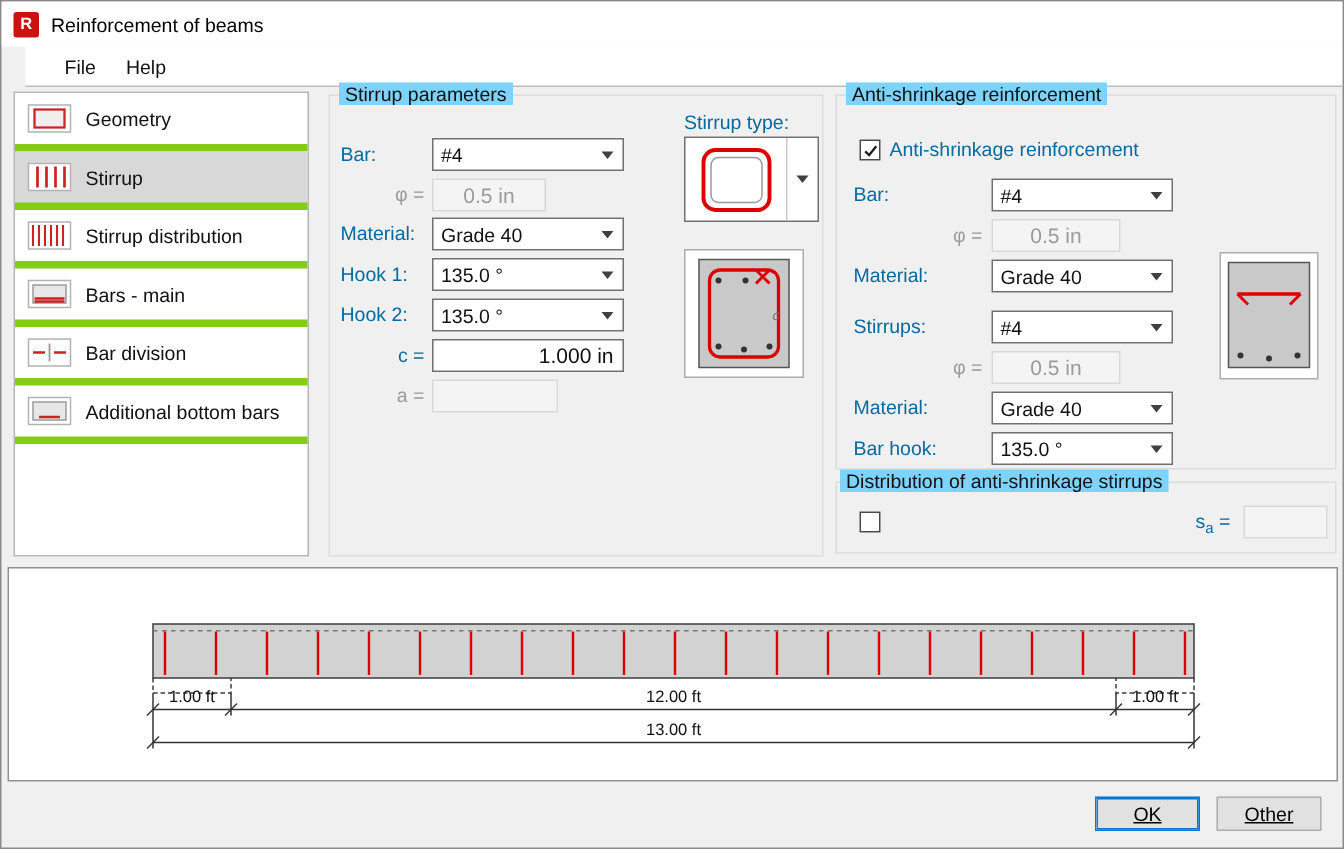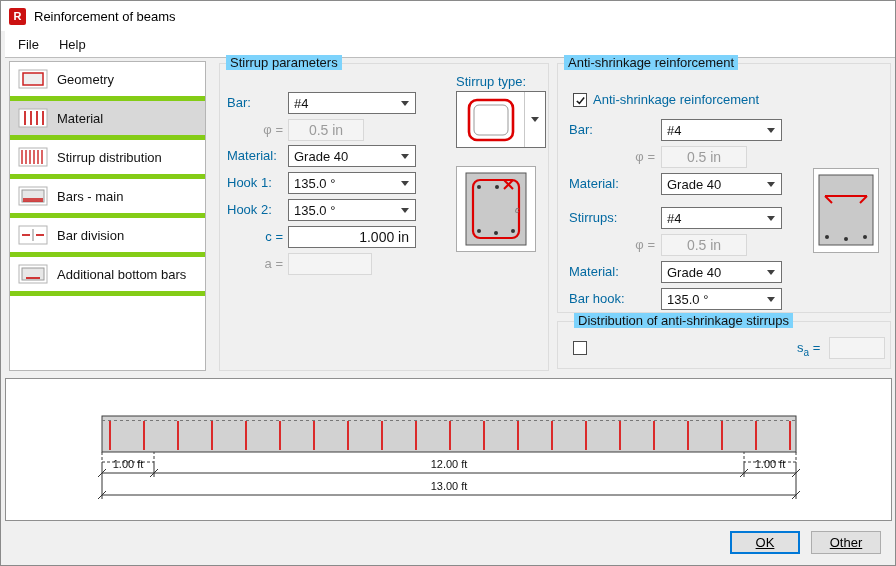--- a/index.html
+++ b/index.html
@@ -3,21 +3,21 @@
 <meta charset="utf-8">
 <style>
   html,body { margin:0; padding:0; }
   body { width:896px; height:566px; font-family:"Liberation Sans",sans-serif; background:#e8e8e8; }
   .window { position:relative; width:896px; height:566px; background:#f0f0f0; border:1px solid #8a8a8a; box-sizing:border-box; overflow:hidden; }
 
   
   .titlebar { position:absolute; left:0; top:0; right:0; height:30px; background:#ffffff; display:flex; align-items:center; padding-left:8px; gap:8px; }
   .app-icon { width:17px; height:17px; background:#cc1111; color:#fff; font-size:11px; font-weight:bold; display:flex; align-items:center; justify-content:center; border-radius:2px; }
   .wtitle { font-size:13px; color:#000; }
-  .menubar { position:absolute; left:4px; top:30px; right:0; height:26px; background:#ffffff; border-bottom:1px solid #bdbdbd; display:flex; padding-left:3px; }
+  .menubar { position:absolute; left:16px; top:30px; right:0; height:26px; background:#ffffff; border-bottom:1px solid #bdbdbd; display:flex; padding-left:16px; }
   .menu-item { padding:0 10px; font-size:13px; display:flex; align-items:center; color:#111; cursor:default; }
 
   
   .sidebar { position:absolute; left:8px; top:60px; width:197px; height:310px; background:#fff; border:1px solid #b5b5b5; box-sizing:border-box; }
   .side-item { height:34px; display:flex; align-items:center; gap:9px; padding-left:8px; border-bottom:5px solid #84cc16; cursor:default; }
   .side-item.sel { background:#d8d8d8; }
   .side-label { font-size:13px; color:#111; white-space:nowrap; }
   .side-icon { flex:none; }
 
   
@@ -75,21 +75,21 @@
       <span class="side-label">Geometry</span>
     </div>
     <div class="side-item sel">
       <svg class="side-icon" width="30" height="20" viewBox="0 0 30 20">
         <rect x="1" y="1" width="28" height="18" fill="#fff" stroke="#b3b3b3"></rect>
         <line x1="7" y1="3" x2="7" y2="17" stroke="#cc2222" stroke-width="1.8"></line>
         <line x1="13" y1="3" x2="13" y2="17" stroke="#cc2222" stroke-width="1.8"></line>
         <line x1="19" y1="3" x2="19" y2="17" stroke="#cc2222" stroke-width="1.8"></line>
         <line x1="25" y1="3" x2="25" y2="17" stroke="#cc2222" stroke-width="1.8"></line>
       </svg>
-      <span class="side-label">Material</span>
+      <span class="side-label">Stirrup</span>
     </div>
     <div class="side-item">
       <svg class="side-icon" width="30" height="20" viewBox="0 0 30 20">
         <rect x="1" y="1" width="28" height="18" fill="#fff" stroke="#b3b3b3"></rect>
         <line x1="4" y1="3" x2="4" y2="17" stroke="#cc2222" stroke-width="1.4"></line>
         <line x1="8" y1="3" x2="8" y2="17" stroke="#cc2222" stroke-width="1.4"></line>
         <line x1="12" y1="3" x2="12" y2="17" stroke="#cc2222" stroke-width="1.4"></line>
         <line x1="16" y1="3" x2="16" y2="17" stroke="#cc2222" stroke-width="1.4"></line>
         <line x1="20" y1="3" x2="20" y2="17" stroke="#cc2222" stroke-width="1.4"></line>
         <line x1="24" y1="3" x2="24" y2="17" stroke="#cc2222" stroke-width="1.4"></line>
@@ -242,21 +242,21 @@
       <line x1="11" y1="27" x2="53" y2="27" stroke="#dd0000" stroke-width="2.2"></line>
       <line x1="11" y1="27" x2="18" y2="34" stroke="#dd0000" stroke-width="2"></line>
       <line x1="53" y1="27" x2="46" y2="34" stroke="#dd0000" stroke-width="2"></line>
       <circle cx="13" cy="68" r="2" fill="#333"></circle>
       <circle cx="32" cy="70" r="2" fill="#333"></circle>
       <circle cx="51" cy="68" r="2" fill="#333"></circle>
     </svg>
   </div>
 
   <div class="group" style="left:556px; top:320px; width:334px; height:48px;">
-    <span class="gtitle" style="left:16px; top:-9px;">Distribution of anti-shrinkage stirrups</span>
+    <span class="gtitle" style="left:2px; top:-9px;">Distribution of anti-shrinkage stirrups</span>
   </div>
   <span class="checkbox" style="left:572px; top:340px;"></span>
   <span class="lbl" style="left:796px; top:336px;"><span>s</span><sub style="font-size:10px;">a</sub><span> =</span></span>
   <div class="tbox dis" style="left:828px; top:336px; width:56px;"></div>
 
   <div class="beam-panel">
     <svg width="885" height="141" viewBox="0 0 885 141">
 
       <rect x="96" y="37" width="694" height="36" fill="#d2d2d2" stroke="#3c3c3c"></rect>
       <line x1="96" y1="41.5" x2="790" y2="41.5" stroke="#777" stroke-dasharray="3,3"></line>

